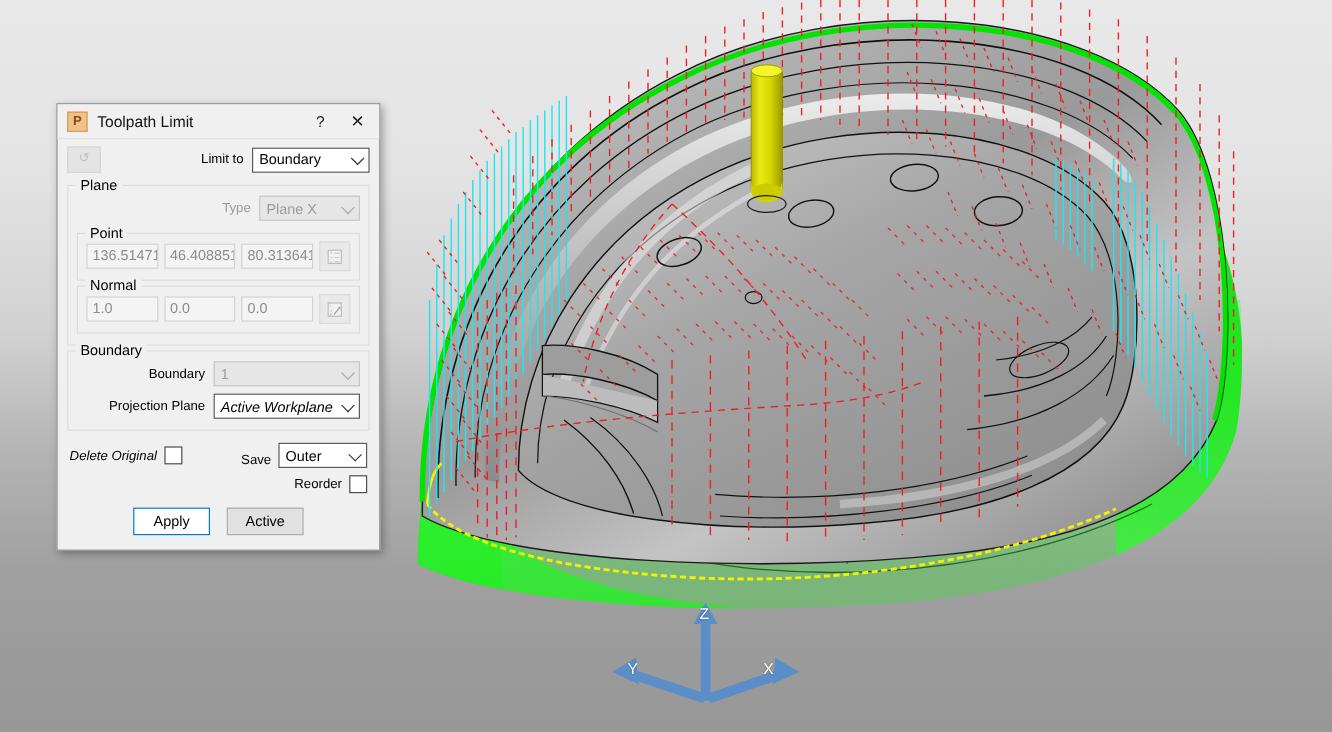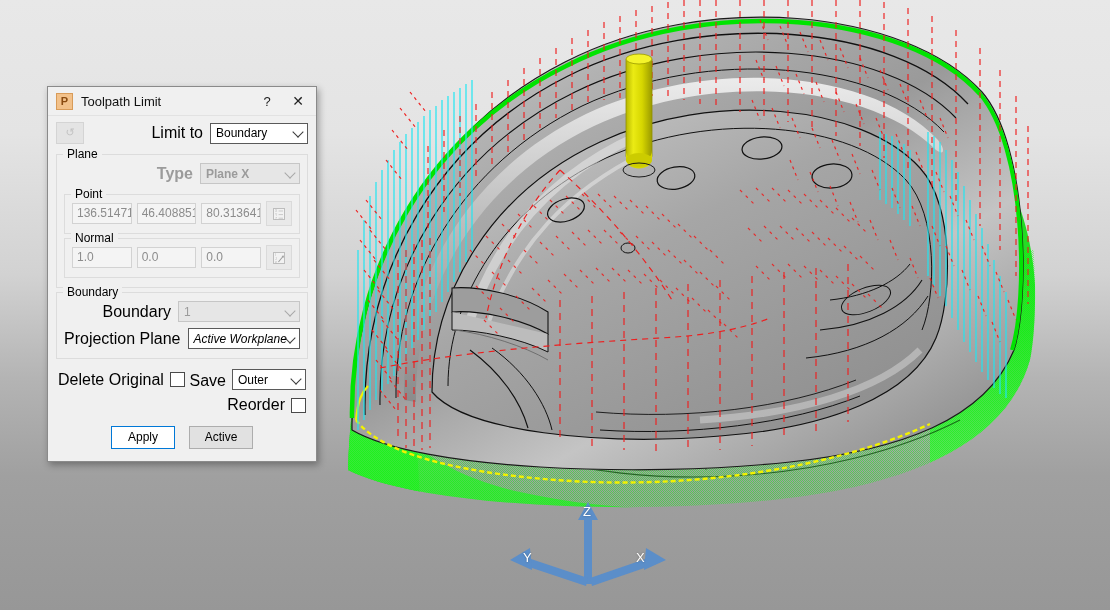--- a/index.html
+++ b/index.html
@@ -92,21 +92,21 @@
     padding: 6px 8px 8px 8px;
   }
 
   .row {
     display: flex;
     align-items: center;
     margin-bottom: 6px;
   }
 
   .lbl {
-    font-size: 16px;
+    font-size: 11px;
     color: #000;
     text-align: right;
     white-space: nowrap;
   }
   .lbl.dim { color: #9b9b9b; }
 
   
   .mini-btn {
     width: 26px; height: 20px;
     background: #e4e4e4;
@@ -658,23 +658,23 @@
           <div class="combo" style="width:98px;">
             <span>Boundary</span>
             <span class="chev"></span>
           </div>
         </div>
       </div>
 
       <div class="group" style="margin-top:10px;">
         <div class="group-title">Plane</div>
 
-        <div class="row" style="justify-content:flex-end; gap:7px; margin-top:2px;font-weight:bold;">
+        <div class="row" style="justify-content:flex-end; gap:7px; margin-top:2px;">
           <span class="lbl dim">Type</span>
-          <div class="combo disabled" style="width:100px;">
+          <div class="combo disabled" style="width:84px;">
             <span>Plane X</span>
             <span class="chev"></span>
           </div>
         </div>
 
         <div class="group" style="margin-top:10px;">
           <div class="group-title">Point</div>
           <div class="fields">
             <div class="field">136.514716</div>
             <div class="field">46.408851</div>
@@ -727,21 +727,21 @@
         <div class="row" style="justify-content:flex-end; gap:7px; margin-bottom:2px;">
           <span class="lbl">Projection Plane</span>
           <div class="combo" style="width:122px;font-style:italic;">
             <span>Active Workplane</span>
             <span class="chev"></span>
           </div>
         </div>
       </div>
 
       <div class="row" style="justify-content:space-between; margin-top:10px; padding:0 2px;">
-        <div style="display:flex; align-items:center; gap:6px;">
+        <div style="display:flex; align-items:center; gap:6px;font-style:italic;">
           <span class="lbl">Delete Original</span>
           <span class="cb"></span>
         </div>
         <div style="display:flex; align-items:flex-end; gap:6px;">
           <span class="lbl">Save</span>
           <div class="combo" style="width:74px;">
             <span>Outer</span>
             <span class="chev"></span>
           </div>
         </div>

